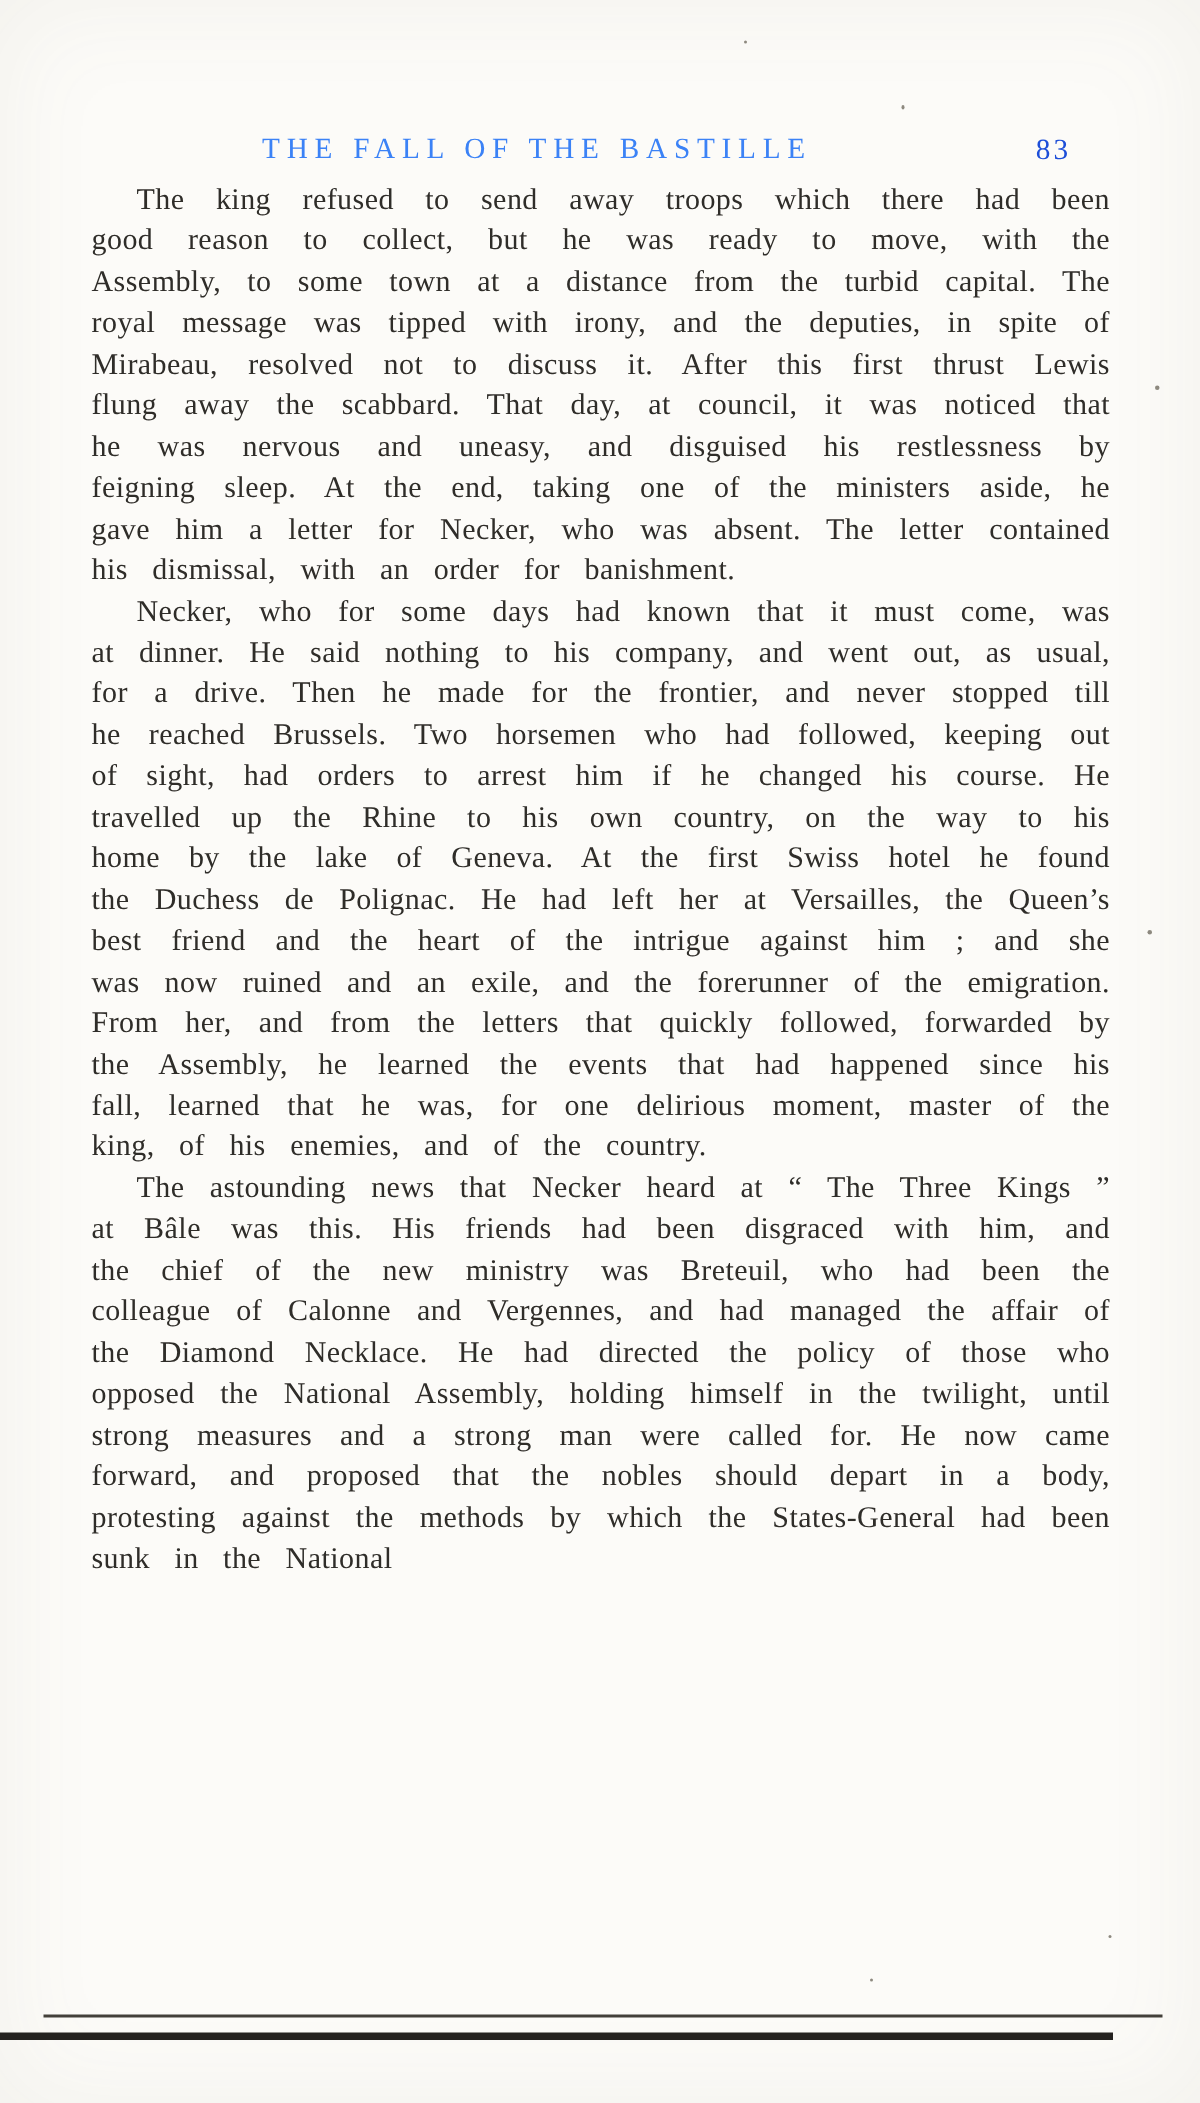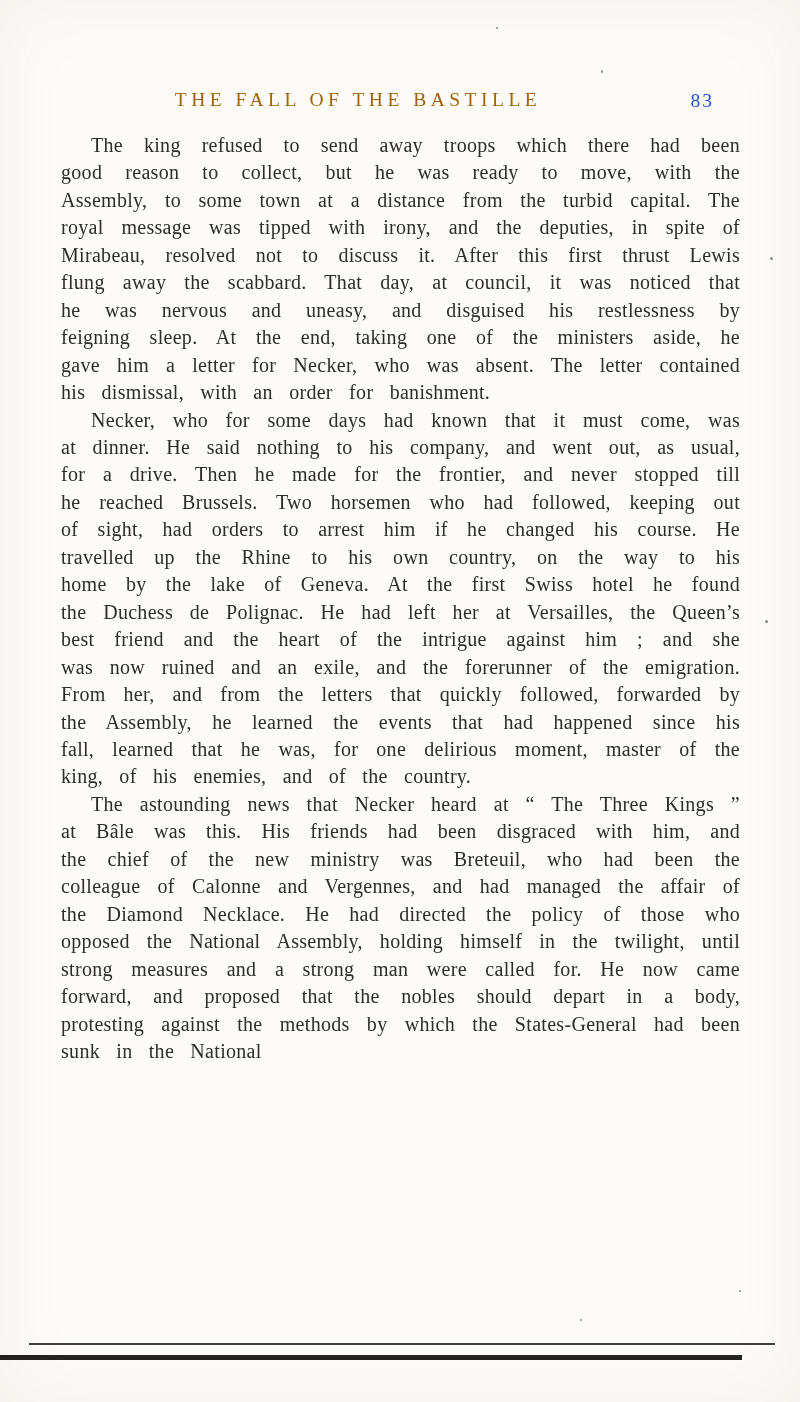--- a/index.html
+++ b/index.html
@@ -24,32 +24,32 @@
     width: 678px;
     height: 26px;
     font-size: 19.5px;
   }
   .title {
     position: absolute;
     left: 50%;
     transform: translateX(-50%) translateX(-43px);
     letter-spacing: 4.5px;
     white-space: nowrap;
-    color: #a16207;
+    color: #3b82f6;
   }
   .pagenum {
     position: absolute;
     right: 26px;
     top: 1px;
     letter-spacing: 2px;
     color: #1d4ed8;
   }
   .body-text {
     position: absolute;
-    top: 132px;
+    top: 120px;
     left: 61px;
     width: 679px;
     font-size: 20px;
     line-height: 27.45px;
     text-align: justify;
     word-spacing: 11px;
     letter-spacing: 0.3px;
     color: #2f2d29;
   }
   .body-text p {

